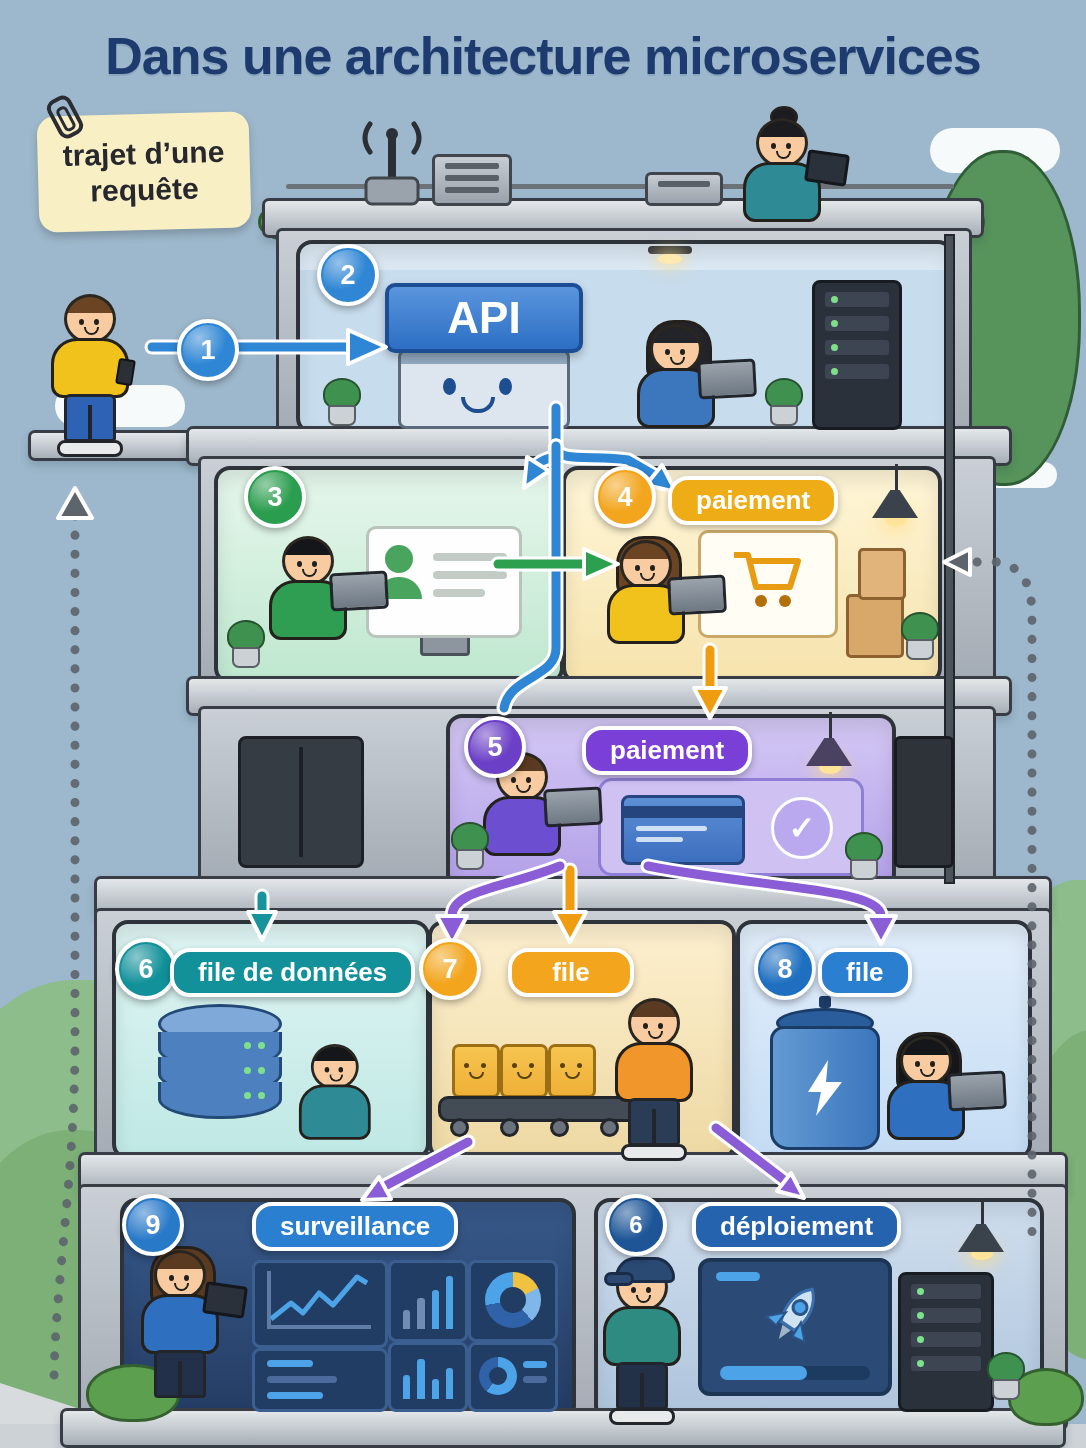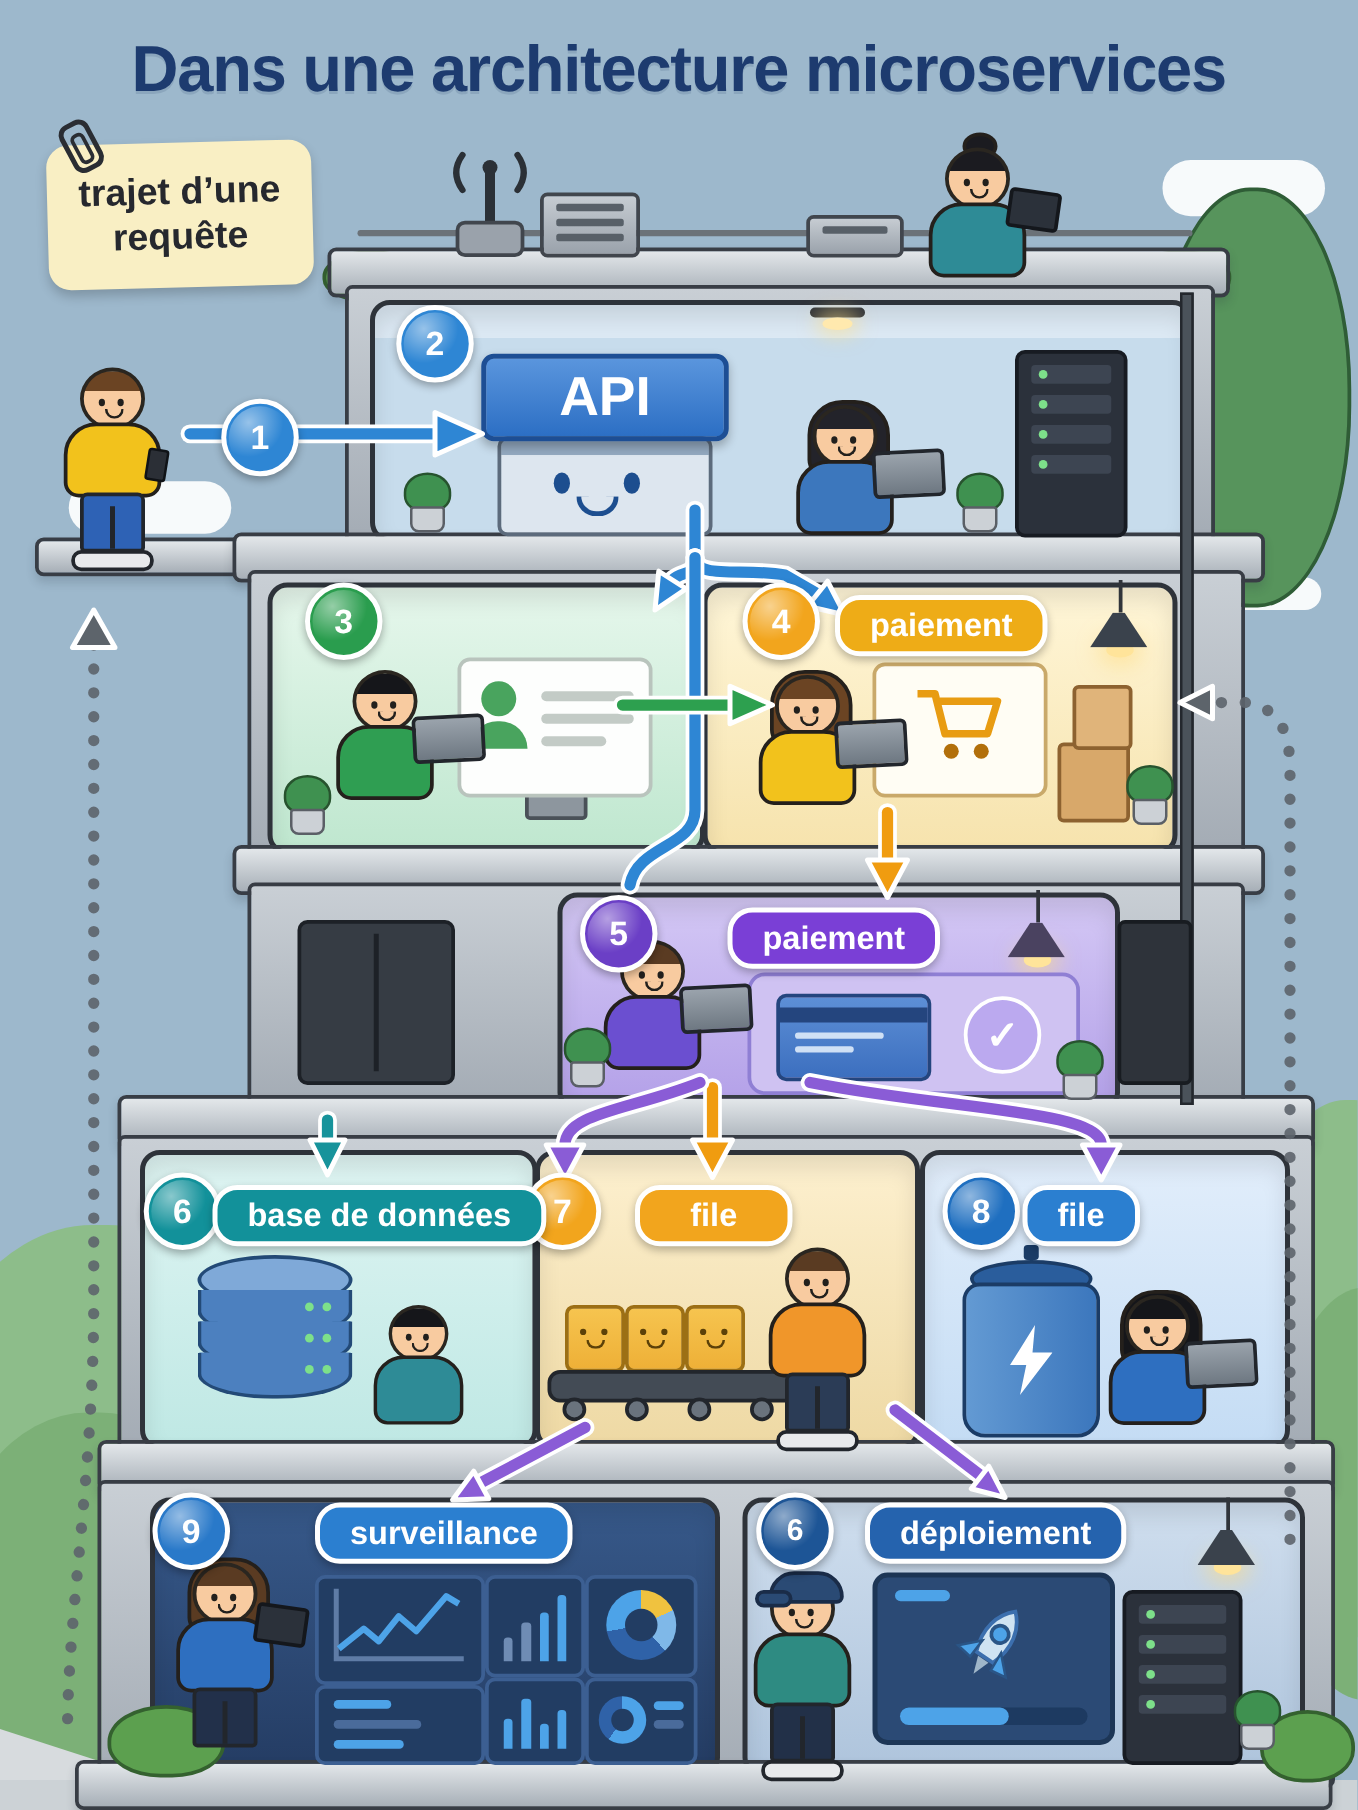--- a/index.html
+++ b/index.html
@@ -522,21 +522,21 @@
   <div class="badge" style="left:594px;top:466px;background:#f2a51d;">4</div>
   <div class="badge" style="left:464px;top:716px;background:#6b3fc6;">5</div>
   <div class="badge" style="left:115px;top:938px;background:#12919a;">6</div>
   <div class="badge" style="left:419px;top:938px;background:#f2a51d;">7</div>
   <div class="badge" style="left:754px;top:938px;background:#1f6fc0;">8</div>
   <div class="badge" style="left:122px;top:1194px;background:#2979c9;">9</div>
   <div class="badge" style="left:605px;top:1194px;background:#1d5596;font-size:24px;">6</div>
 
   <div class="pill" style="left:668px;top:476px;background:#eeac17;">paiement</div>
   <div class="pill" style="left:582px;top:726px;background:#7a3fd6;">paiement</div>
-  <div class="pill" style="left:170px;top:948px;background:#12919a;">base de données</div>
+  <div class="pill" style="left:170px;top:948px;background:#12919a;">file de données</div>
   <div class="pill" style="left:508px;top:948px;background:#f2a51d;min-width:70px;text-align:center;">file</div>
   <div class="pill" style="left:818px;top:948px;background:#2b7fd0;">file</div>
   <div class="pill" style="left:692px;top:1202px;background:#2563ae;">déploiement</div>
   <div class="pill" style="left:252px;top:1202px;background:#2b7fd0;">surveillance</div>
 
   <div class="title">Dans une architecture microservices</div>
   <div class="note">trajet d’une requête</div>
   <div class="clip"></div>
 
 </div>

